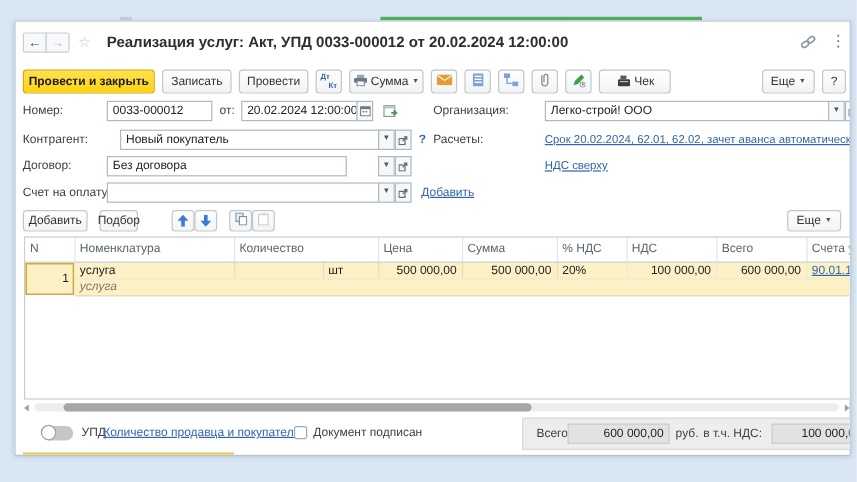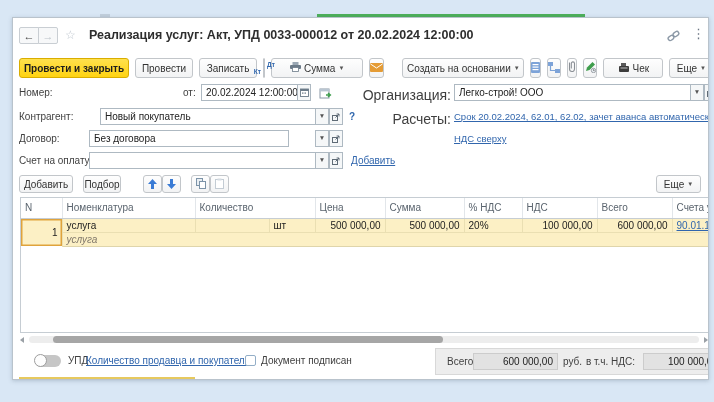--- a/index.html
+++ b/index.html
@@ -15,32 +15,32 @@
   .navbtn{position:absolute;top:3px;width:20px;height:17px;border:1px solid #c9ced3;background:#f7f8f9;font-size:11px;color:#444;display:flex;align-items:center;justify-content:center;padding:0;}
   .navbtn.back{left:6px;border-radius:2px 0 0 2px;}
   .navbtn.fwd{left:25px;color:#bcc3ca;border-radius:0 2px 2px 0;}
   .star{position:absolute;left:52px;top:4px;font-size:12px;color:#c2c9d1;}
   .wtitle{position:absolute;left:76px;top:4px;font-size:12.5px;font-weight:600;color:#2e2e2e;white-space:nowrap;}
   .linkico{position:absolute;left:654px;top:5px;}
   .dots{position:absolute;left:679px;top:2px;font-size:13px;color:#6b7684;}
 
   
   .cmdbar{position:absolute;left:6px;top:39px;width:686px;height:22px;display:flex;align-items:center;gap:6px;}
-  .btn{height:20px;border:1px solid #c2c6ca;border-radius:3px;background:linear-gradient(#fefefe,#f2f3f4);font-size:10px;color:#333;padding:0 18px;display:inline-flex;align-items:center;justify-content:center;gap:3px;white-space:nowrap;font-family:inherit;}
+  .btn{height:20px;border:1px solid #c2c6ca;border-radius:3px;background:linear-gradient(#fefefe,#f2f3f4);font-size:10px;color:#333;padding:0 3px;display:inline-flex;align-items:center;justify-content:center;gap:3px;white-space:nowrap;font-family:inherit;}
   .btn.primary{background:linear-gradient(#ffe14d,#ffd312);border-color:#d9ad00;font-weight:bold;color:#1c1c1c;}
   .iconbtn{width:22px;padding:0;}
   .caret{font-size:7px;color:#555;line-height:1;}
   .dtkt{position:relative;width:22px;}
   .dtkt .dt{position:absolute;left:3px;top:2px;font-size:6.5px;color:#2f66ad;font-weight:bold;}
   .dtkt .kt{position:absolute;right:3px;bottom:2px;font-size:6.5px;color:#2f66ad;font-weight:bold;}
   .push{margin-left:auto;}
 
   
   .flabel{position:absolute;font-size:10px;color:#3f3f3f;white-space:nowrap;}
-  .rlabel{position:absolute;width:90px;text-align:right;font-size:14px;color:#3f3f3f;white-space:nowrap;}
+  .rlabel{position:absolute;width:90px;font-size:10px;color:#3f3f3f;white-space:nowrap;}
   .input{position:absolute;height:17px;border:1px solid #aeb9c2;background:#fff;font-size:10px;color:#222;padding:0 4px;display:flex;align-items:center;white-space:nowrap;overflow:hidden;}
   .fbtn{position:absolute;height:17px;width:14px;border:1px solid #aeb9c2;background:#f5f7f8;display:flex;align-items:center;justify-content:center;padding:0;}
   .fbtn .caret{font-size:6.5px;}
   .lnk{color:#3166ad;text-decoration:underline;font-size:10px;white-space:nowrap;}
   .lnk.small{font-size:9.5px;}
   .qmark{position:absolute;font-size:10px;color:#2f66ad;font-weight:bold;}
   .r1{top:66px;} .r2{top:90px;} .r3{top:112px;} .r4{top:134px;}
   .ltxt{position:absolute;white-space:nowrap;}
 
   
@@ -100,45 +100,41 @@
               <rect x="1" y="6" width="6" height="4" rx="2" transform="rotate(-35 4 8)"></rect>
               <rect x="6" y="2" width="6" height="4" rx="2" transform="rotate(-35 9 4)"></rect>
             </g>
           </svg>
       </span>
       <span class="dots">⋮</span>
     </div>
 
     <div class="cmdbar">
       <button class="btn primary" style="width:110px">Провести и закрыть</button>
+      <button class="btn" style="width:58px">Записать</button>
       <button class="btn" style="width:58px">Провести</button>
-      <button class="btn" style="width:58px">Записать</button>
       <button class="btn iconbtn dtkt">
         <span class="dt">Дт</span>
         <span class="kt">Кт</span>
       </button>
       <button class="btn">
         <span><svg width="11" height="10" viewBox="0 0 11 10">
               <rect x="2.5" y="0" width="6" height="3" fill="#9aa7b3"></rect>
               <rect x="0" y="3" width="11" height="4" rx="1" fill="#6b7a88"></rect>
               <rect x="2.5" y="5.5" width="6" height="4" fill="#fff" stroke="#6b7a88" stroke-width="0.8"></rect>
             </svg></span>
         <span>Сумма</span>
         <span class="caret" style="font-size:6px">▼</span>
       </button>
       <button class="btn iconbtn">
         <span><svg width="13" height="9" viewBox="0 0 13 9">
               <rect width="13" height="9" rx="1" fill="#e59c35"></rect>
               <path d="M0.5 1 L6.5 5 L12.5 1" stroke="#fff" stroke-width="1" fill="none"></path>
             </svg></span>
       </button>
-      <button class="btn" style="width:122px;margin-left:12px">
-        <span>Создать на основании</span>
-        <span class="caret" style="font-size:6px">▼</span>
-      </button>
       <button class="btn iconbtn">
         <span><svg width="9" height="11" viewBox="0 0 9 11">
               <rect width="9" height="11" rx="1" fill="#7da3d8"></rect>
               <rect x="1.5" y="2" width="6" height="1.2" fill="#fff"></rect>
               <rect x="1.5" y="4.5" width="6" height="1.2" fill="#fff"></rect>
               <rect x="1.5" y="7" width="6" height="1.2" fill="#fff"></rect>
             </svg></span>
       </button>
       <button class="btn iconbtn">
         <span><svg width="12" height="11" viewBox="0 0 12 11">
@@ -168,20 +164,21 @@
         <span>Чек</span>
       </button>
       <button class="btn push" style="width:44px">
         <span>Еще</span>
         <span class="caret" style="font-size:6px">▼</span>
       </button>
       <button class="btn iconbtn" style="width:20px">?</button>
     </div>
 
     <span class="flabel r1" style="left:6px;padding-top:3px">Номер:</span>
+    <div class="input r1" style="left:76px;width:88px">0033-000012</div>
     <span class="flabel r1" style="left:170px;padding-top:3px">от:</span>
     <div class="input r1" style="left:188px;width:97px">20.02.2024 12:00:00</div>
     <button class="fbtn r1" style="left:284px">
       <svg width="9" height="9" viewBox="0 0 9 9">
           <rect x="0.5" y="1" width="8" height="7.5" fill="#fff" stroke="#6b7a88" stroke-width="0.9"></rect>
           <rect x="0.5" y="1" width="8" height="2" fill="#6b7a88"></rect>
           <rect x="2" y="4.5" width="1.5" height="1.2" fill="#6b7a88"></rect>
           <rect x="4.5" y="4.5" width="1.5" height="1.2" fill="#6b7a88"></rect>
         </svg>
     </button>

